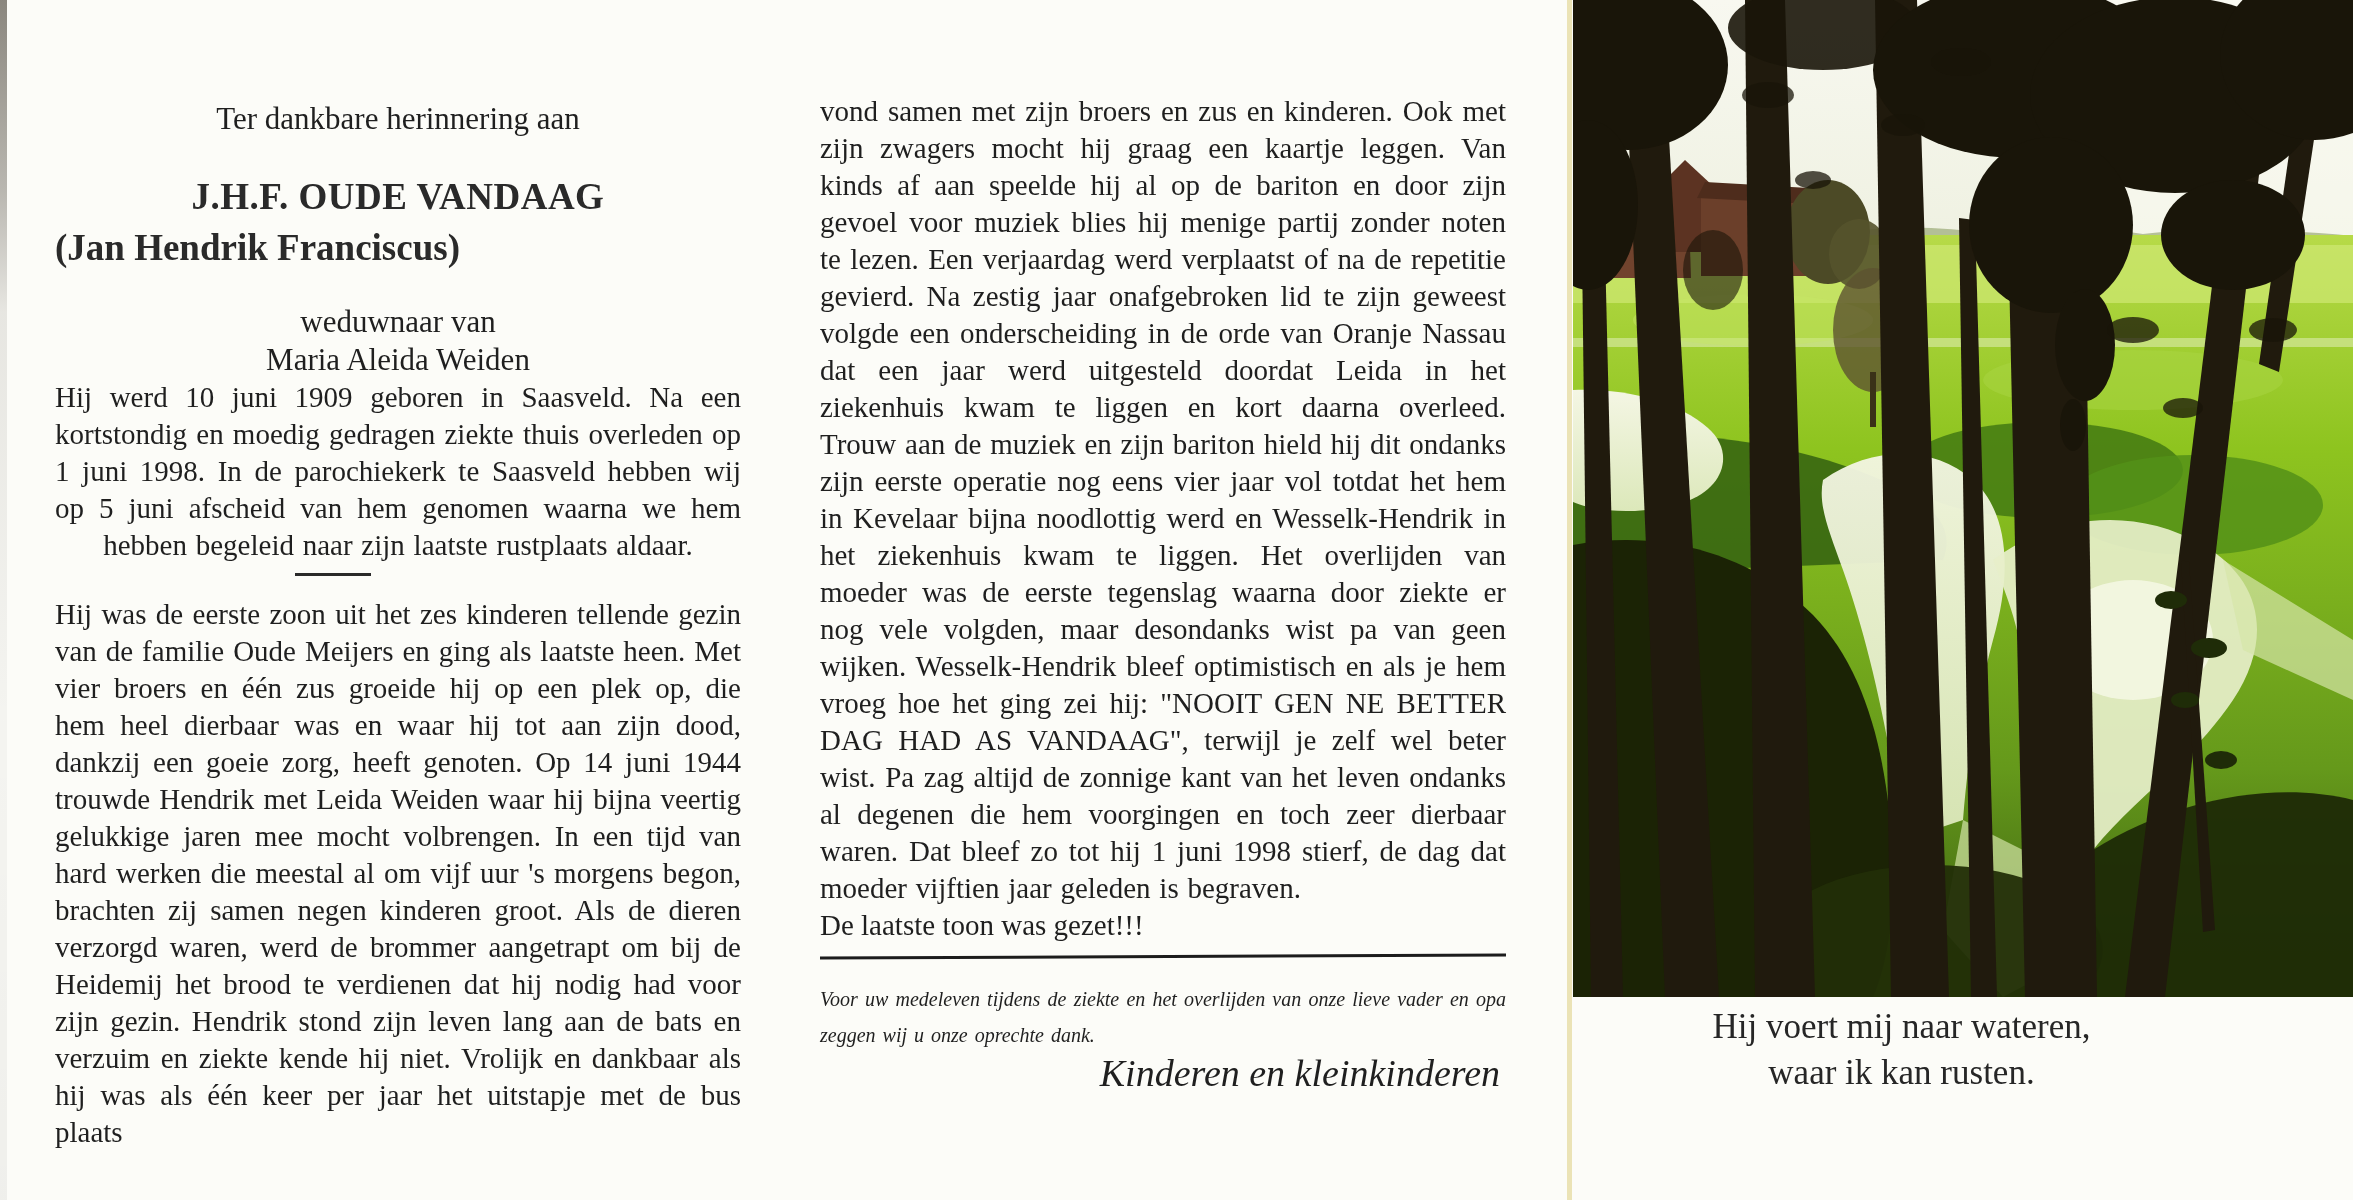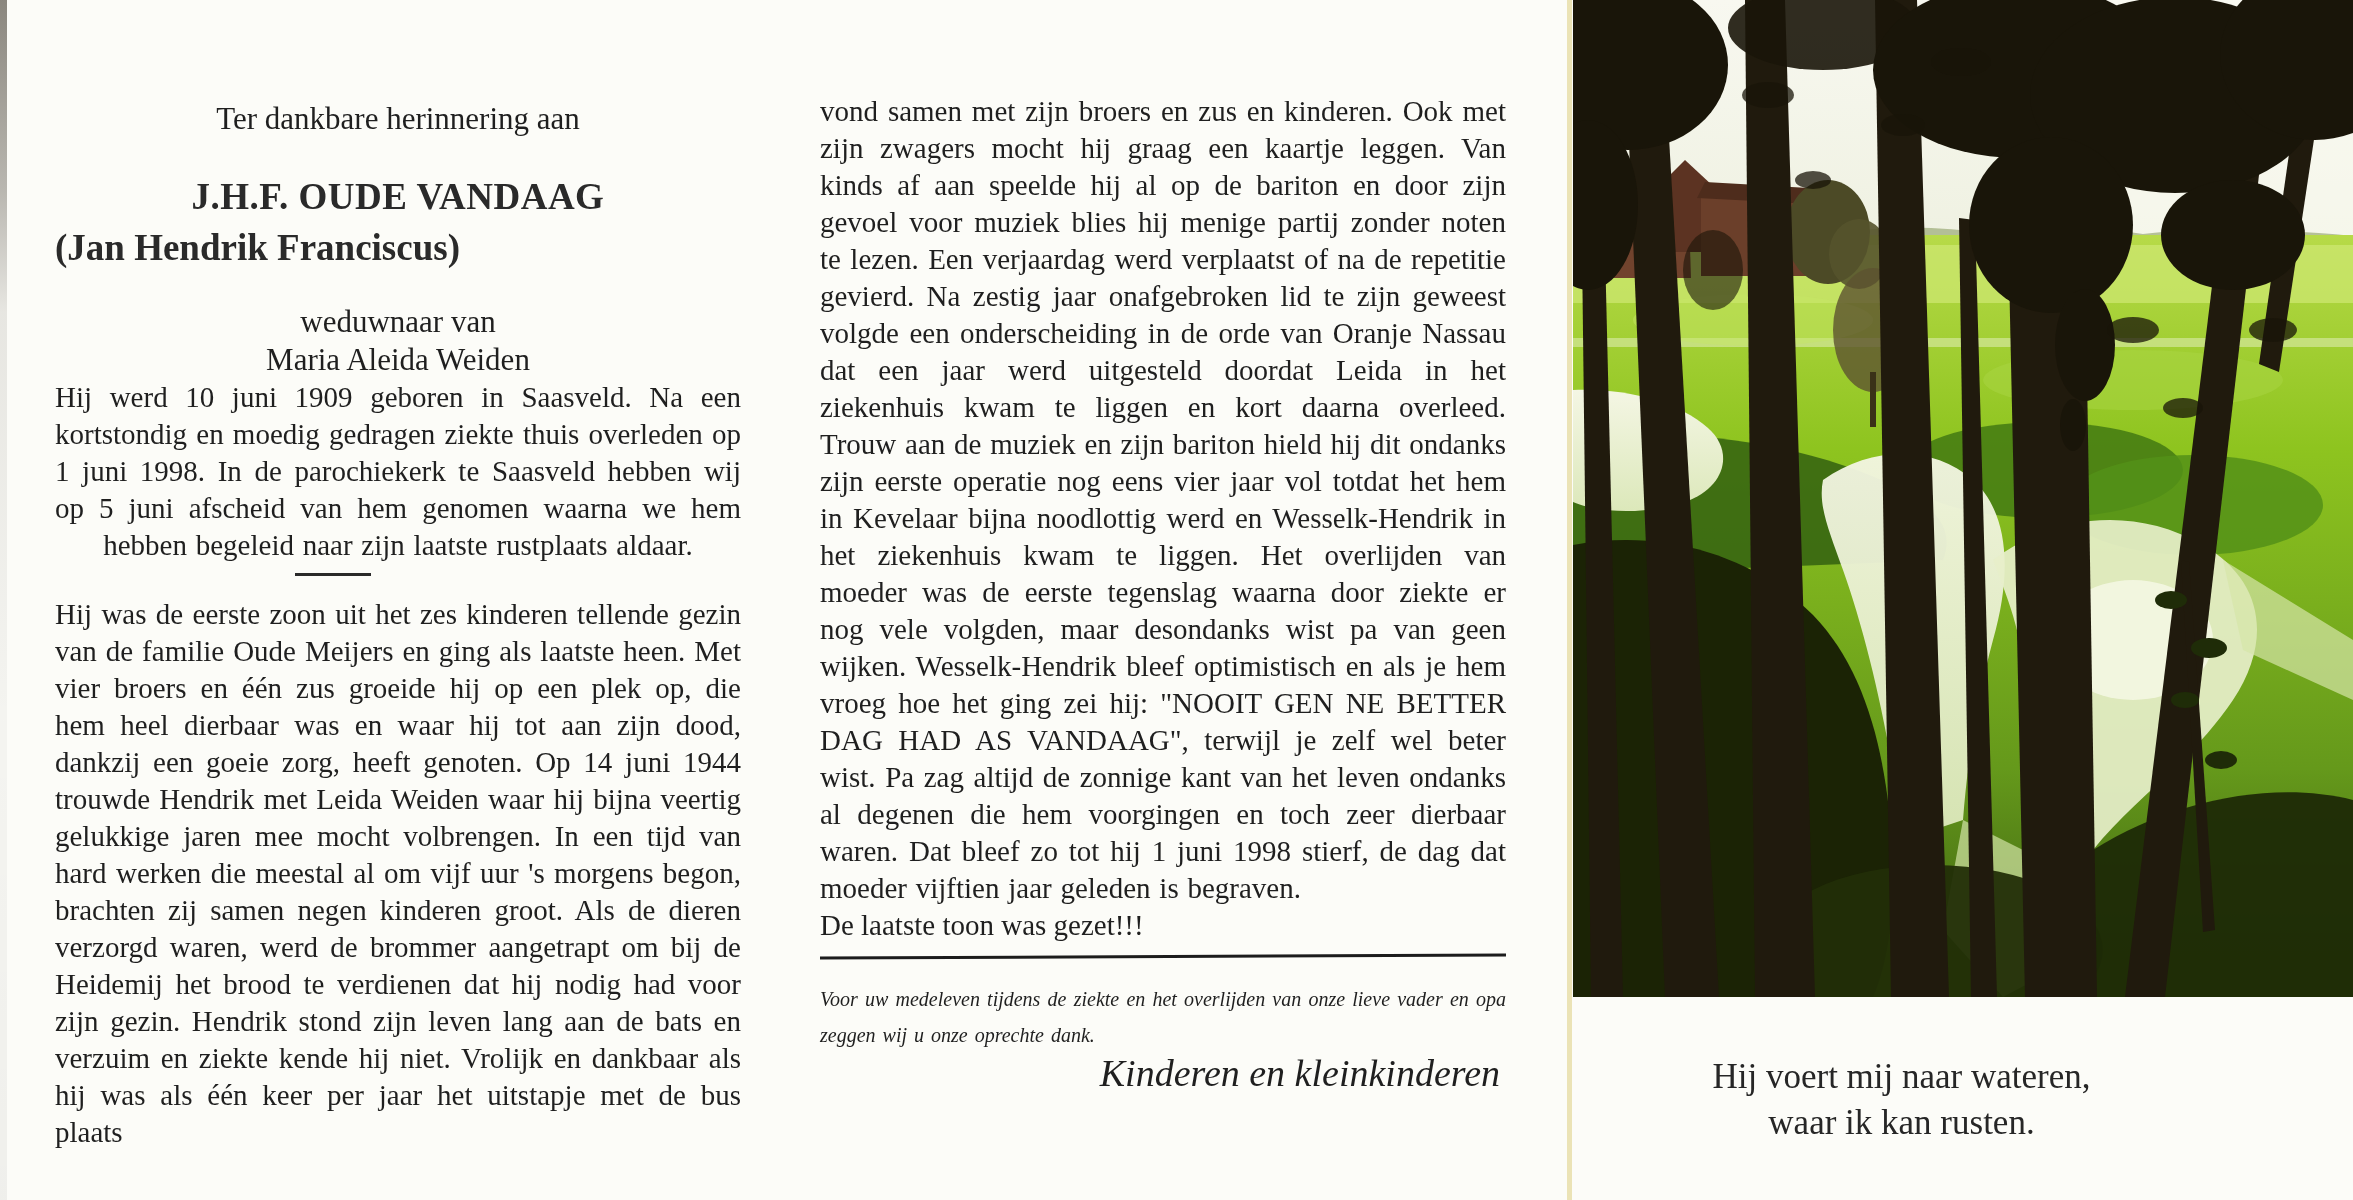--- a/index.html
+++ b/index.html
@@ -27,21 +27,21 @@
 
   .pmid { margin-top:93px; }
   .closing { font-size:29px; line-height:37px; }
   .rule { border-top:3px solid #1c1c1c; margin-top:11px; transform:rotate(-0.25deg); }
   .thanks { margin-top:23px; font-style:italic; font-size:20px; line-height:36px; text-align:justify; word-spacing:2px; }
   .signature { margin-top:2px; font-style:italic; font-size:38px; line-height:36px; text-align:right; padding-right:6px; }
 
   .photo { position:absolute; left:1573px; top:0; width:780px; height:997px; margin:0; }
   .photo svg { display:block; width:100%; height:100%; }
   .fold-line { position:absolute; left:1567px; top:0; width:5px; height:1200px; background:#ebe3b6; }
-  .caption { position:absolute; left:1573px; top:1054px; width:657px; text-align:center; font-size:35px; line-height:46px; color:#262626; }
+  .caption { position:absolute; left:1573px; top:1004px; width:657px; text-align:center; font-size:35px; line-height:46px; color:#262626; }
   .scan-edge { position:absolute; left:0; top:0; width:7px; height:1200px;
     background:linear-gradient(to bottom, rgba(45,38,26,.55) 0%, rgba(45,38,26,.32) 16%, rgba(45,38,26,.10) 26%, rgba(0,0,0,.03) 60%, rgba(0,0,0,.05) 100%); }
 </style>
 </head>
 <body>
 
 <div class="page">
 
   <div class="scan-edge"></div>
 

